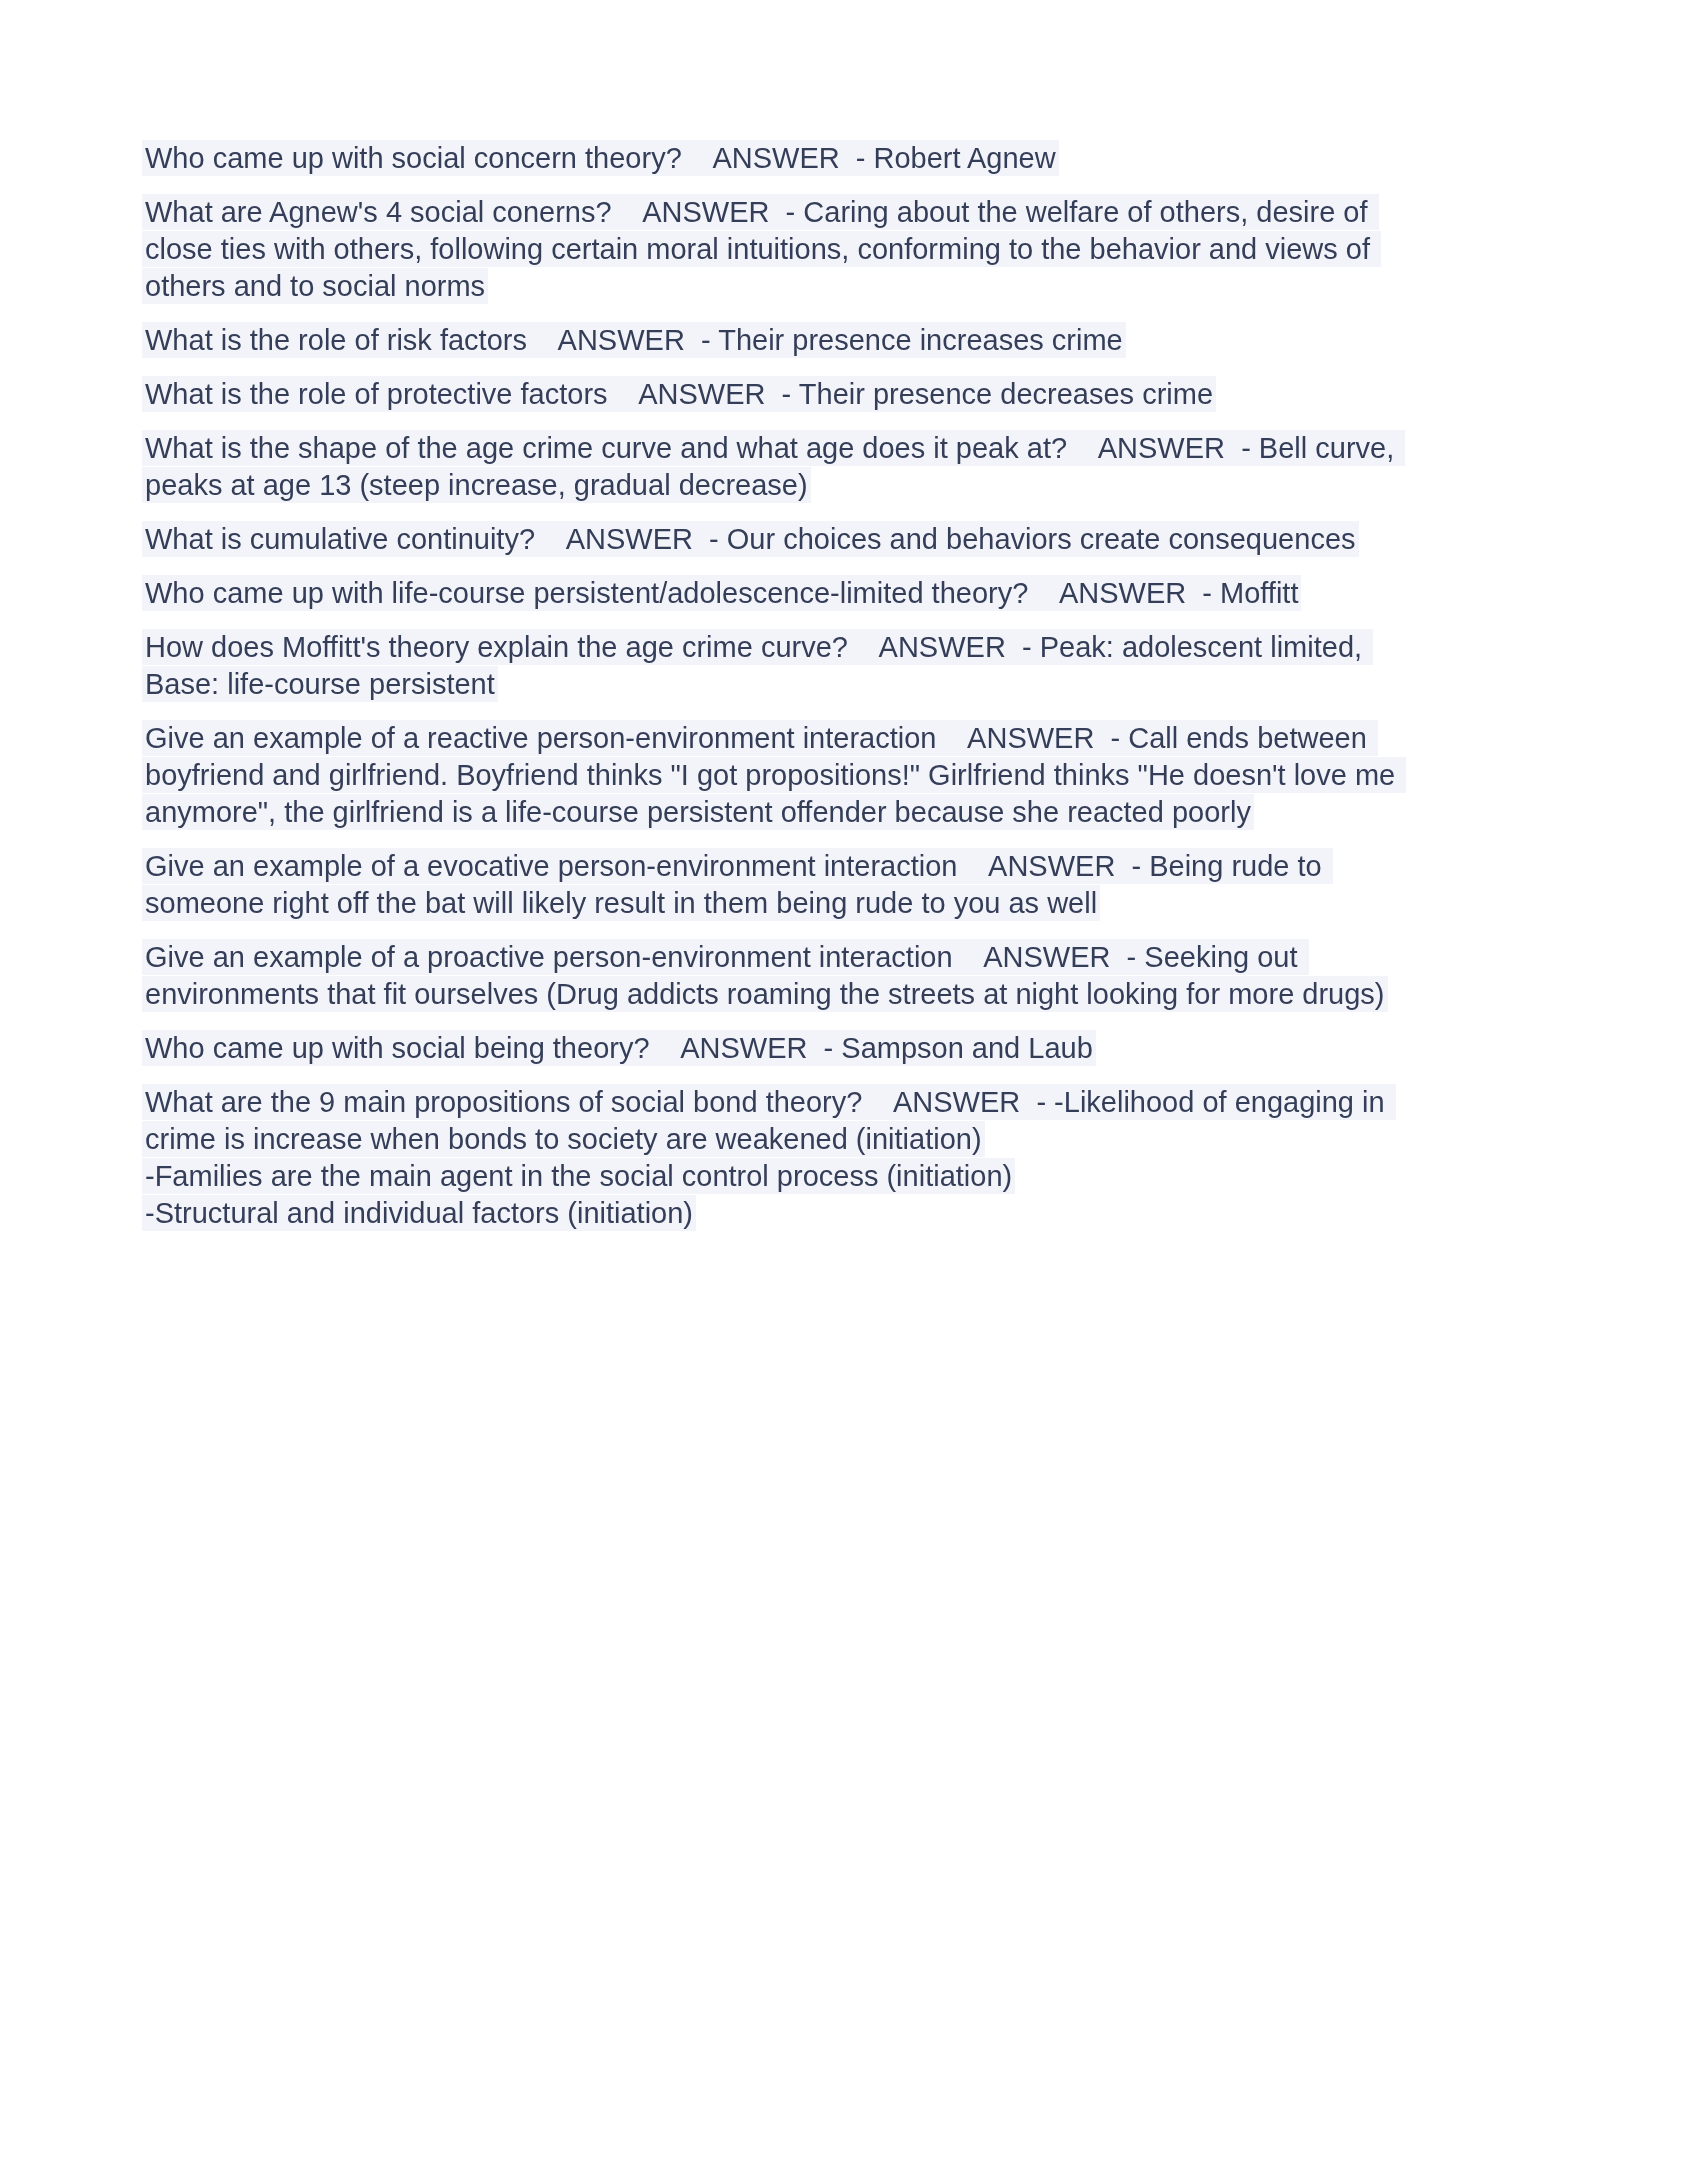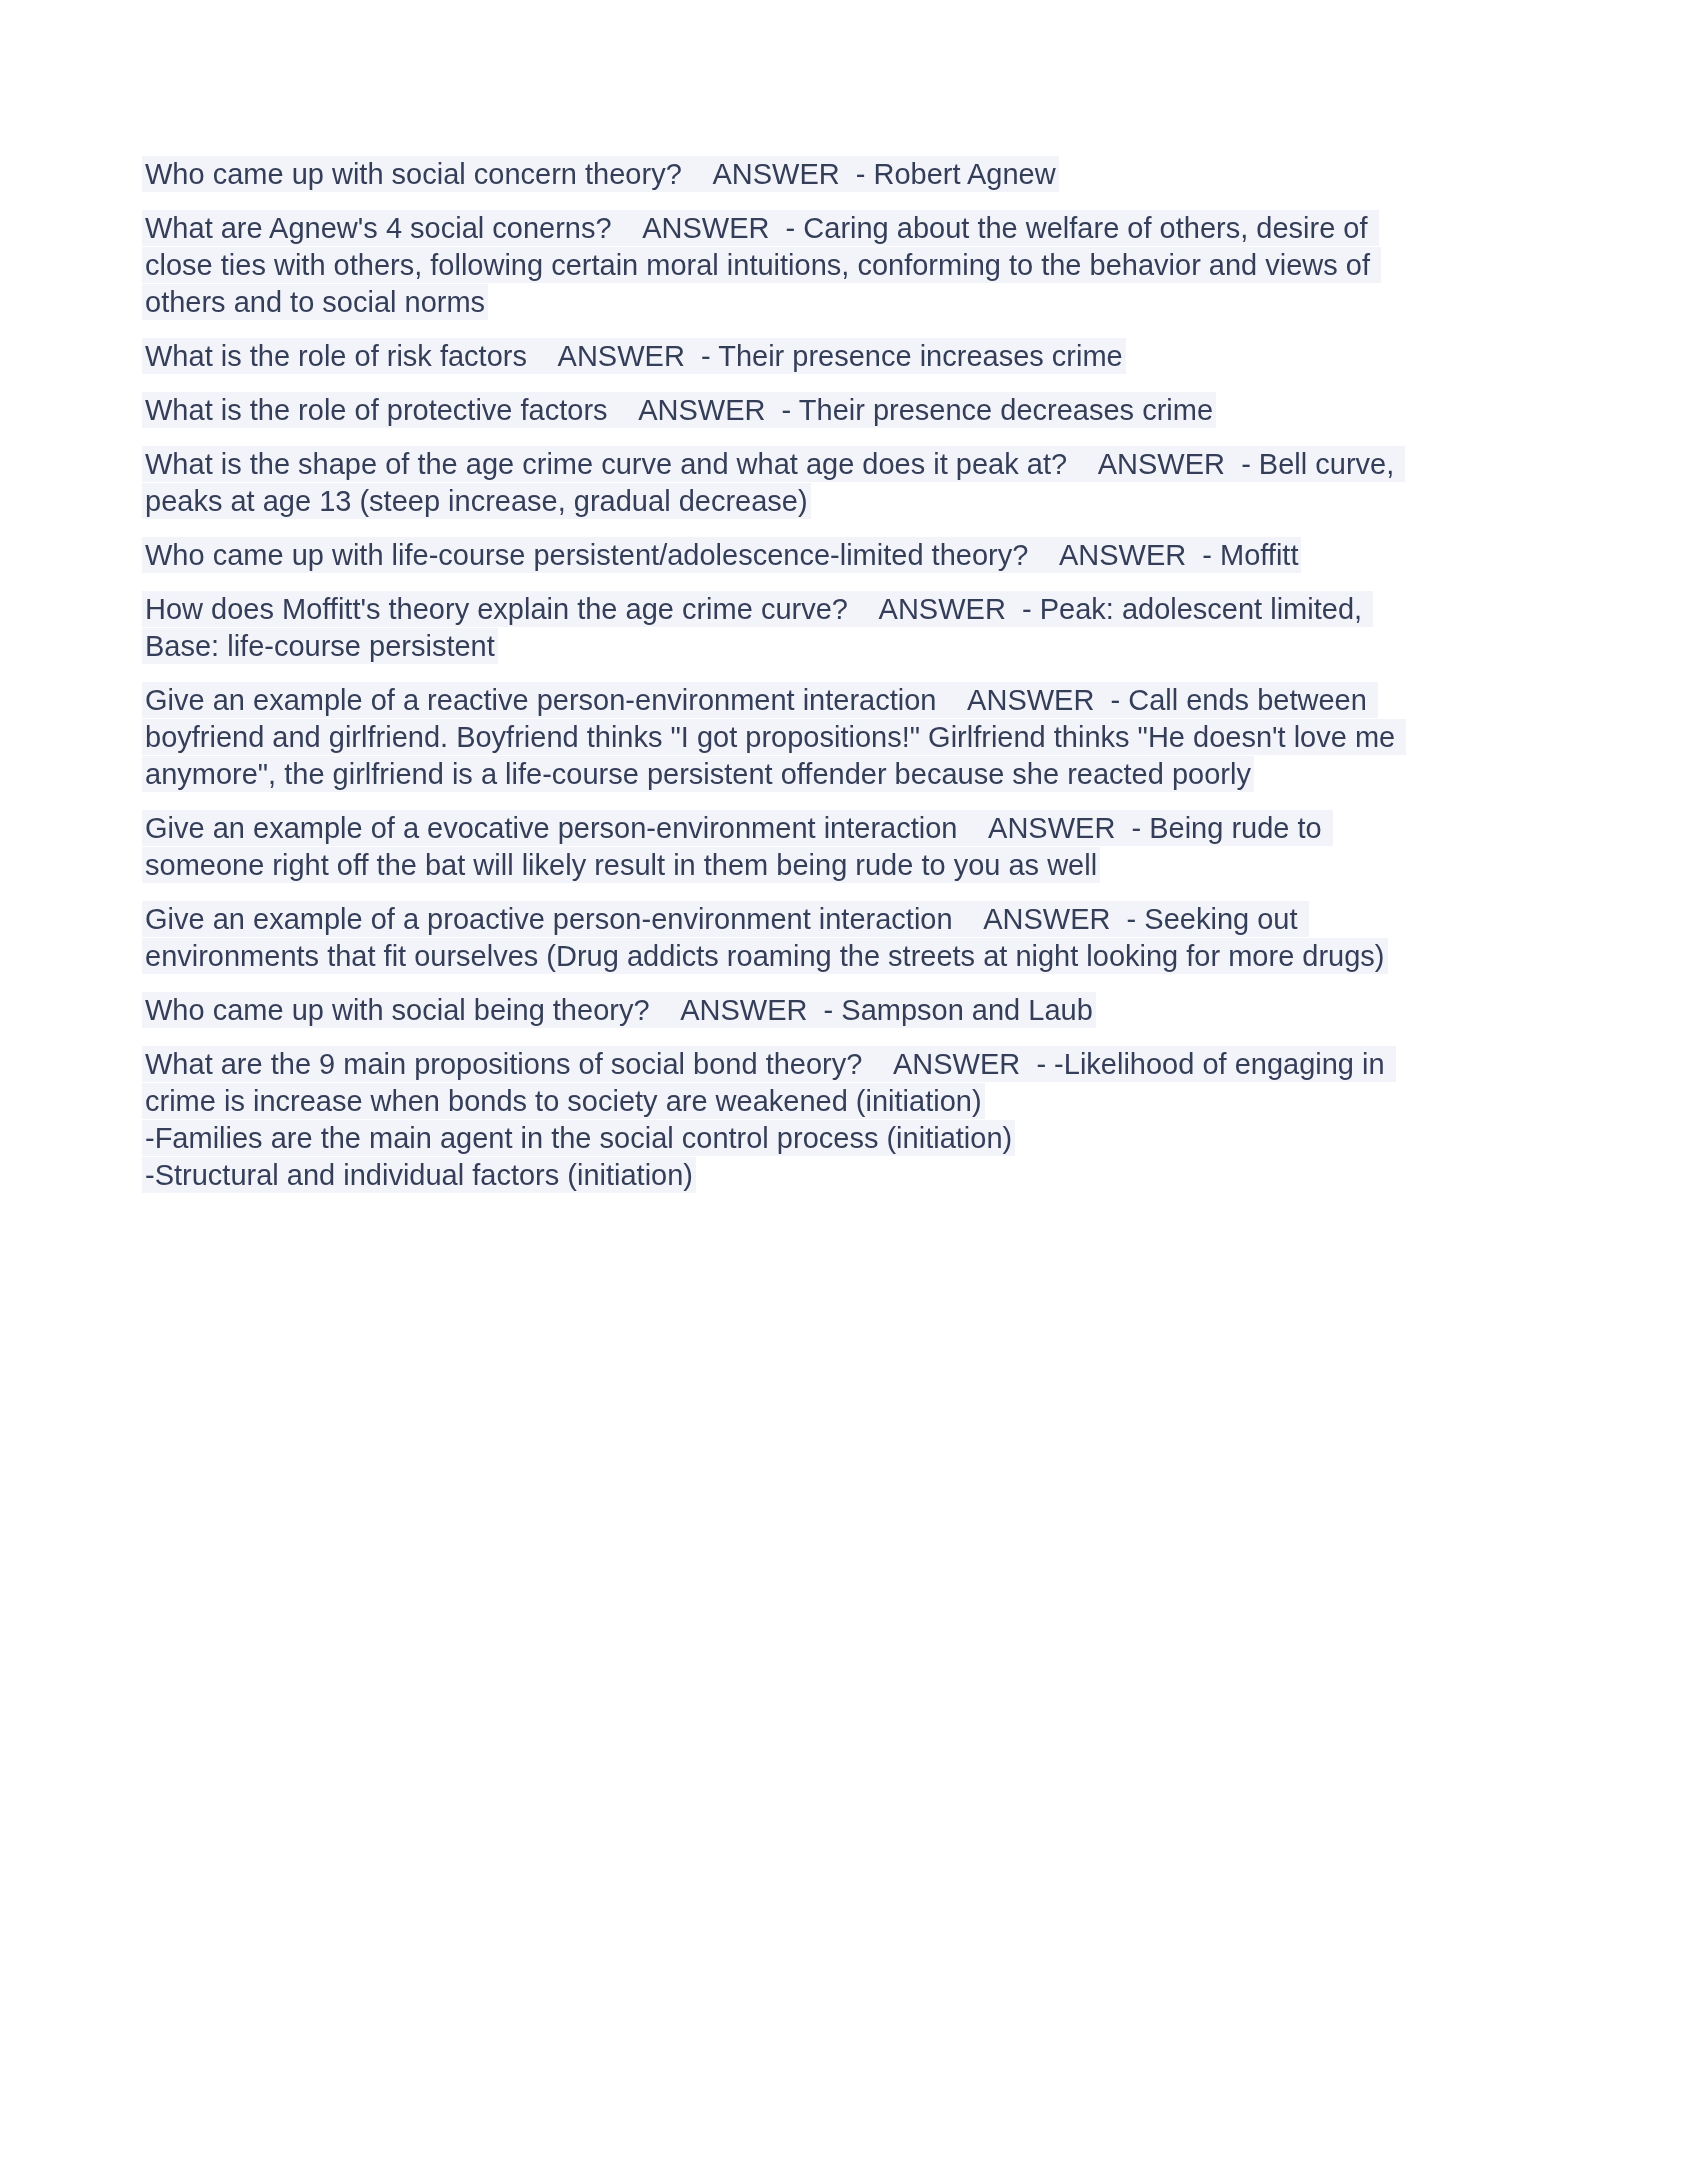--- a/index.html
+++ b/index.html
@@ -9,21 +9,21 @@
   body {
     width: 1683px;
     height: 2178px;
     background: #ffffff;
     overflow: hidden;
     position: relative;
   }
   .page {
     position: absolute;
     left: 142px;
-    top: 156px;
+    top: 140px;
     width: 1295px;
     font-family: "Liberation Sans", sans-serif;
     font-size: 29px;
     line-height: 37px;
     color: #353e59;
   }
   .qa-block {
     margin: 0 0 17px 0;
   }
   .hl {
@@ -36,20 +36,21 @@
 </style>
 </head>
 <body>
 
 <div class="page">
   <p class="qa-block"><span class="hl">Who came up with social concern theory?    ANSWER  - Robert Agnew</span></p>
   <p class="qa-block"><span class="hl">What are Agnew's 4 social conerns?    ANSWER  - Caring about the welfare of others, desire of close ties with others, following certain moral intuitions, conforming to the behavior and views of others and to social norms</span></p>
   <p class="qa-block"><span class="hl">What is the role of risk factors    ANSWER  - Their presence increases crime</span></p>
   <p class="qa-block"><span class="hl">What is the role of protective factors    ANSWER  - Their presence decreases crime</span></p>
   <p class="qa-block"><span class="hl">What is the shape of the age crime curve and what age does it peak at?    ANSWER  - Bell curve, peaks at age 13 (steep increase, gradual decrease)</span></p>
+  <p class="qa-block"><span class="hl">What is cumulative continuity?    ANSWER  - Our choices and behaviors create consequences</span></p>
   <p class="qa-block"><span class="hl">Who came up with life-course persistent/adolescence-limited theory?    ANSWER  - Moffitt</span></p>
   <p class="qa-block"><span class="hl">How does Moffitt's theory explain the age crime curve?    ANSWER  - Peak: adolescent limited, Base: life-course persistent</span></p>
   <p class="qa-block"><span class="hl">Give an example of a reactive person-environment interaction    ANSWER  - Call ends between boyfriend and girlfriend. Boyfriend thinks "I got propositions!" Girlfriend thinks "He doesn't love me anymore", the girlfriend is a life-course persistent offender because she reacted poorly</span></p>
   <p class="qa-block"><span class="hl">Give an example of a evocative person-environment interaction    ANSWER  - Being rude to someone right off the bat will likely result in them being rude to you as well</span></p>
   <p class="qa-block"><span class="hl">Give an example of a proactive person-environment interaction    ANSWER  - Seeking out environments that fit ourselves (Drug addicts roaming the streets at night looking for more drugs)</span></p>
   <p class="qa-block"><span class="hl">Who came up with social being theory?    ANSWER  - Sampson and Laub</span></p>
   <p class="qa-block"><span class="hl">What are the 9 main propositions of social bond theory?    ANSWER  - -Likelihood of engaging in crime is increase when bonds to society are weakened (initiation)
 -Families are the main agent in the social control process (initiation)
 -Structural and individual factors (initiation)</span></p>
 </div>

